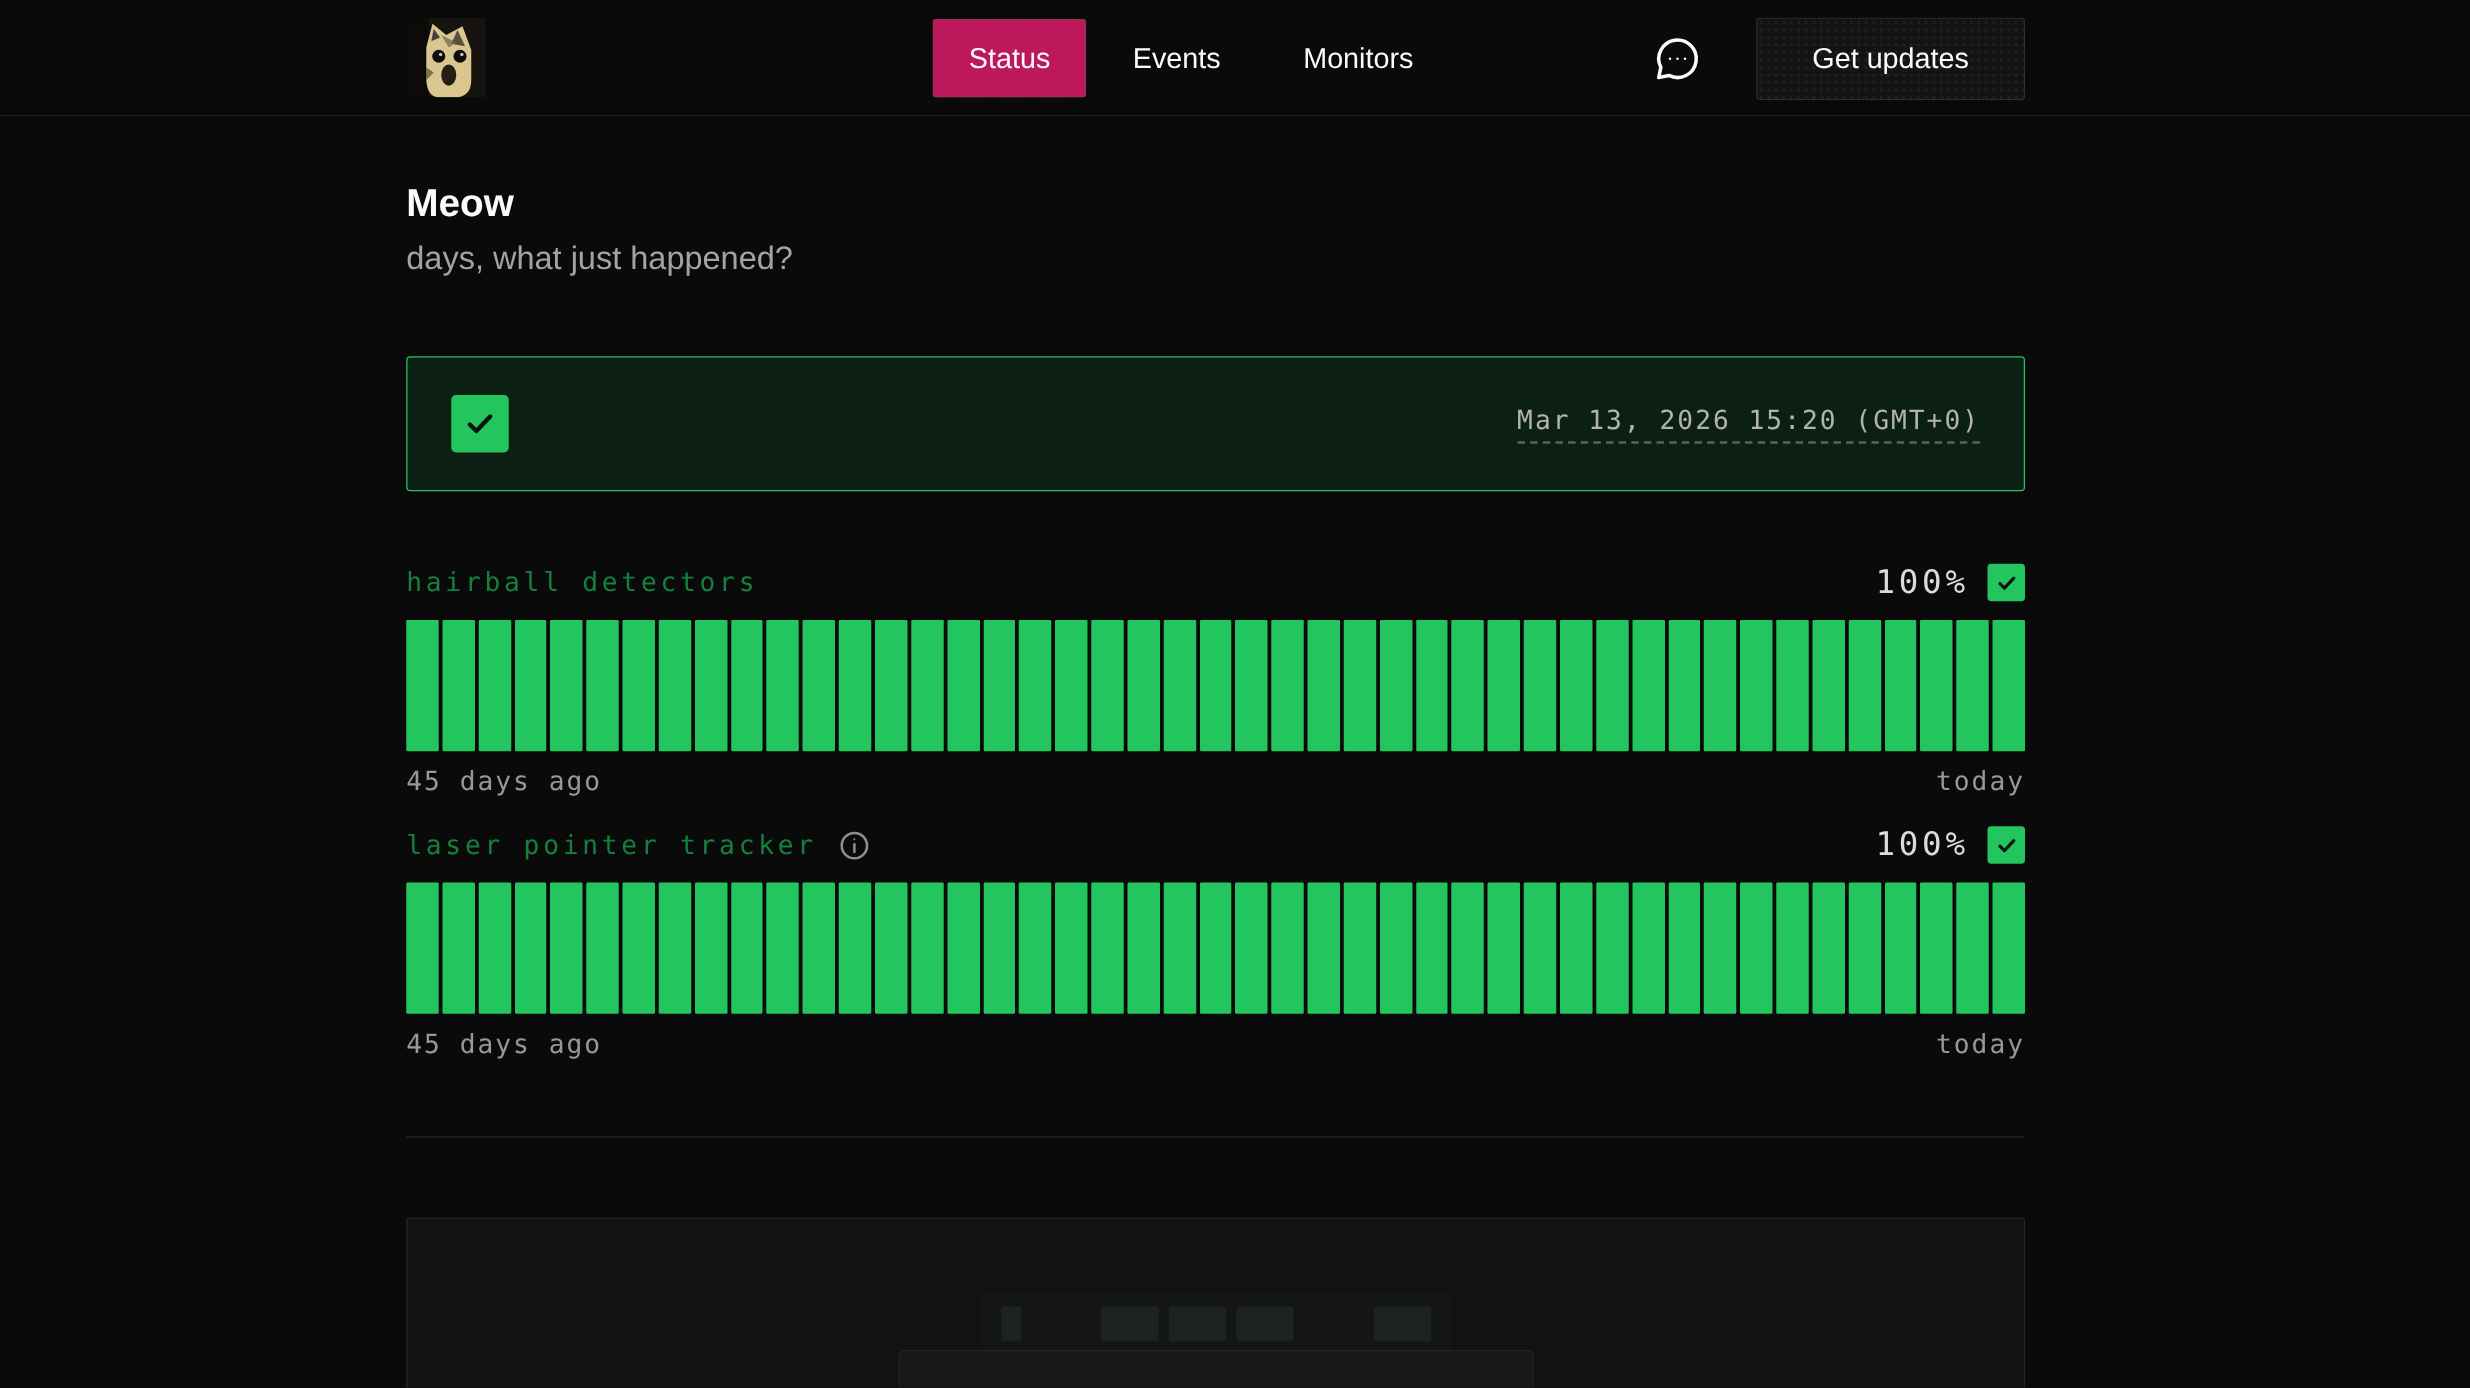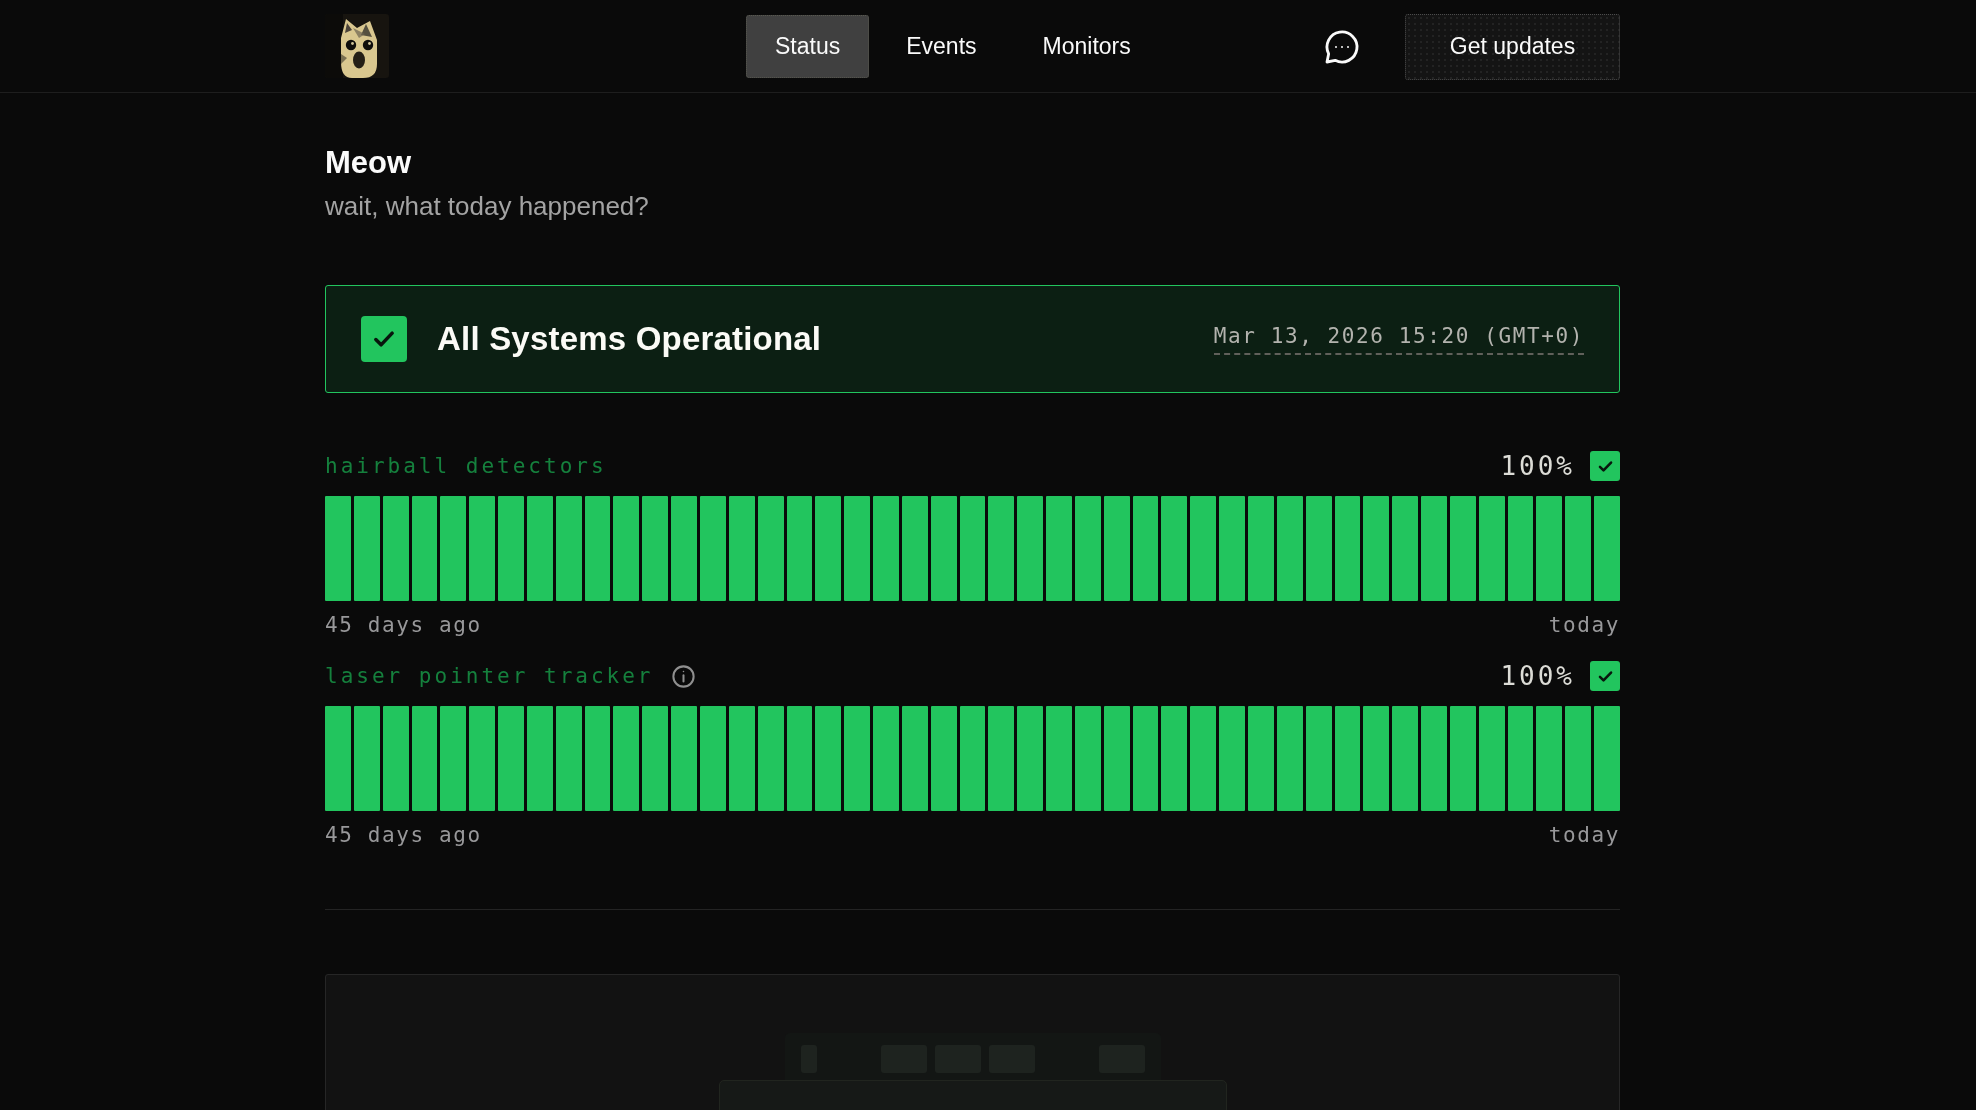--- a/index.html
+++ b/index.html
@@ -29,21 +29,21 @@
     display:flex; align-items:stretch; gap:8px;
   }
   .nav-item {
     display:flex; align-items:center;
     padding:0 28px;
     font-size:23px; font-weight:500; color:#fafafa;
     border:1px dotted transparent; border-radius:3px;
     cursor:pointer; text-decoration:none; white-space:nowrap;
   }
   .nav-item.active {
-    background:#404040;
+    background:#be185d;
     border-color:#58584f;
   }
   .header-right {
     position:absolute; right:356px; top:0; height:93px;
     display:flex; align-items:center; gap:41px;
   }
   .chat-btn {
     width:44px; height:44px;
     background:none; border:none; cursor:pointer;
     display:flex; align-items:center; justify-content:center;
@@ -190,29 +190,28 @@
         <circle cx="12" cy="12" r="0.6" fill="#fafafa" stroke="none"></circle>
         <circle cx="15.6" cy="12" r="0.6" fill="#fafafa" stroke="none"></circle>
       </svg>
     </button>
     <button class="updates-btn">Get updates</button>
   </div>
 </header>
 
 <main>
   <h1 class="page-title">Meow</h1>
-  <p class="page-subtitle">wait, what today happened?</p>
+  <p class="page-subtitle">days, what just happened?</p>
 
   <div class="banner">
     <span class="checkbox lg">
       <svg width="28" height="28" viewBox="0 0 24 24" fill="none" stroke="#08160d" stroke-width="3" stroke-linecap="round" stroke-linejoin="round">
         <path d="M5 12.5l4.5 4.5L19 7"></path>
       </svg>
     </span>
-    <h2 class="banner-title">All Systems Operational</h2>
     <span class="timestamp">Mar 13, 2026 15:20 (GMT+0)</span>
   </div>
 
   <section class="monitor">
     <div class="monitor-head">
       <span class="monitor-name">hairball detectors</span>
       <span class="uptime">100%</span>
       <span class="checkbox sm uptime-check">
         <svg width="19" height="19" viewBox="0 0 24 24" fill="none" stroke="#08160d" stroke-width="3.2" stroke-linecap="round" stroke-linejoin="round">
           <path d="M5 12.5l4.5 4.5L19 7"></path>

